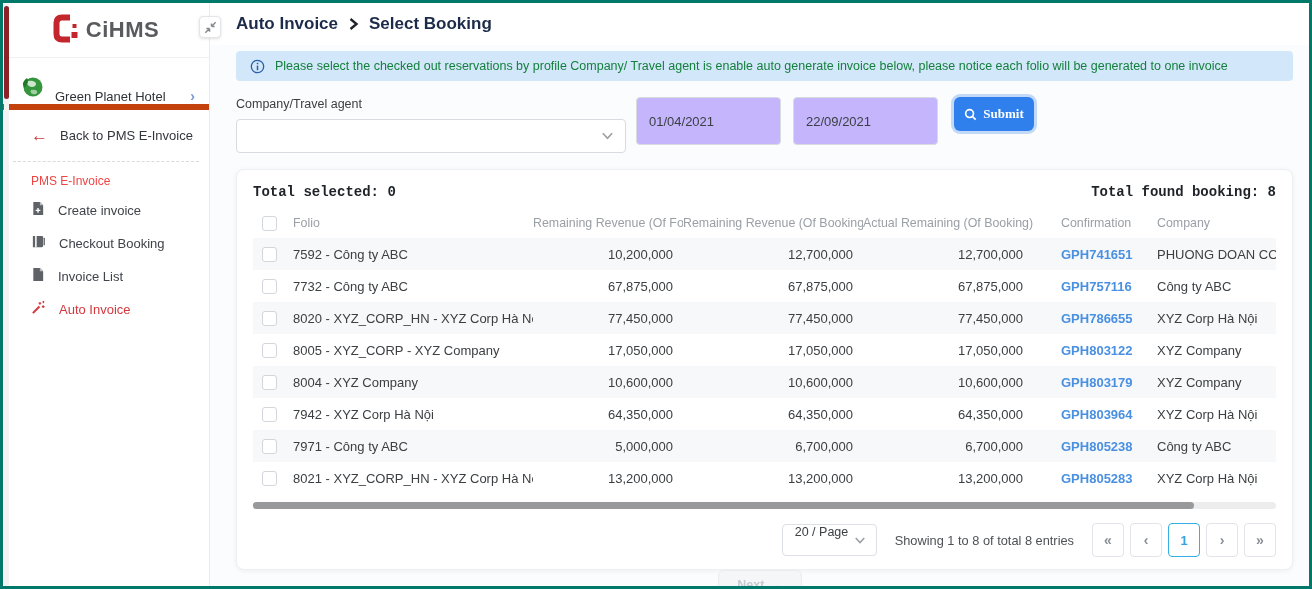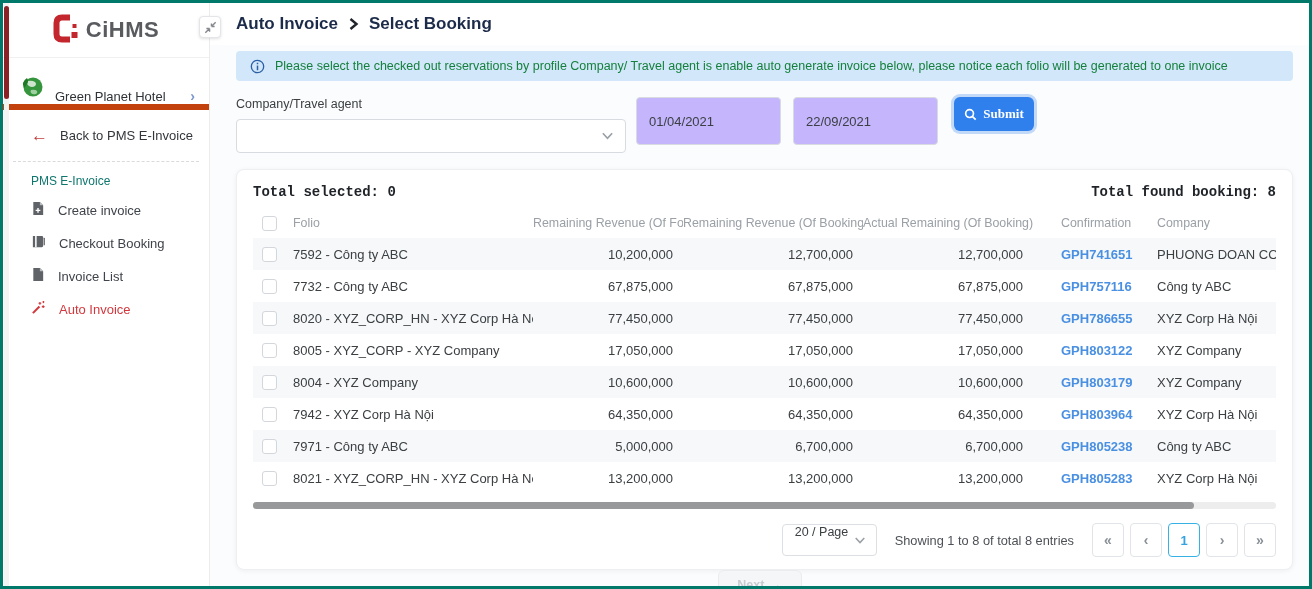--- a/index.html
+++ b/index.html
@@ -29,21 +29,21 @@
 
   .hotel-row { height: 52px; display: flex; align-items: flex-end; gap: 10px; padding: 0 14px 0 16px; border-bottom: 6px solid #c2410c; cursor: pointer; }
   .hotel-name { flex: 1; font-size: 13px; color: #2f3338; }
   .hotel-chevron { color: #7b97cf; font-size: 14px; font-weight: 700; }
 
   .back-row { display: flex; align-items: center; gap: 12px; padding: 17px 14px 15px 28px; cursor: pointer; }
   .back-arrow { color: #c23a3a; font-size: 17px; font-weight: 700; line-height: 1; }
   .back-label { font-size: 13px; color: #33363b; }
   .dashed-divider { border-bottom: 1px dashed #d8dadd; margin: 2px 10px 0 10px; }
 
-  .section-label { padding: 12px 0 6px 28px; font-size: 12px; color: #0f766e; }
+  .section-label { padding: 12px 0 6px 28px; font-size: 12px; color: #ef4444; }
   .nav-item { height: 33px; display: flex; align-items: center; gap: 13px; padding-left: 28px; cursor: pointer; }
   .nav-label { font-size: 13px; color: #3f434a; }
   .nav-item.active .nav-label { color: #d3383d; }
 
   
   .main { flex: 1; position: relative; background: #fbfcfd; overflow: hidden; }
   .main-header { height: 42px; background: #fff; display: flex; align-items: center; gap: 10px; padding: 0 26px; }
   .crumb { font-size: 17px; font-weight: 700; color: #1c2b4a; }
   .content { padding: 6px 16px 0 26px; }
 

